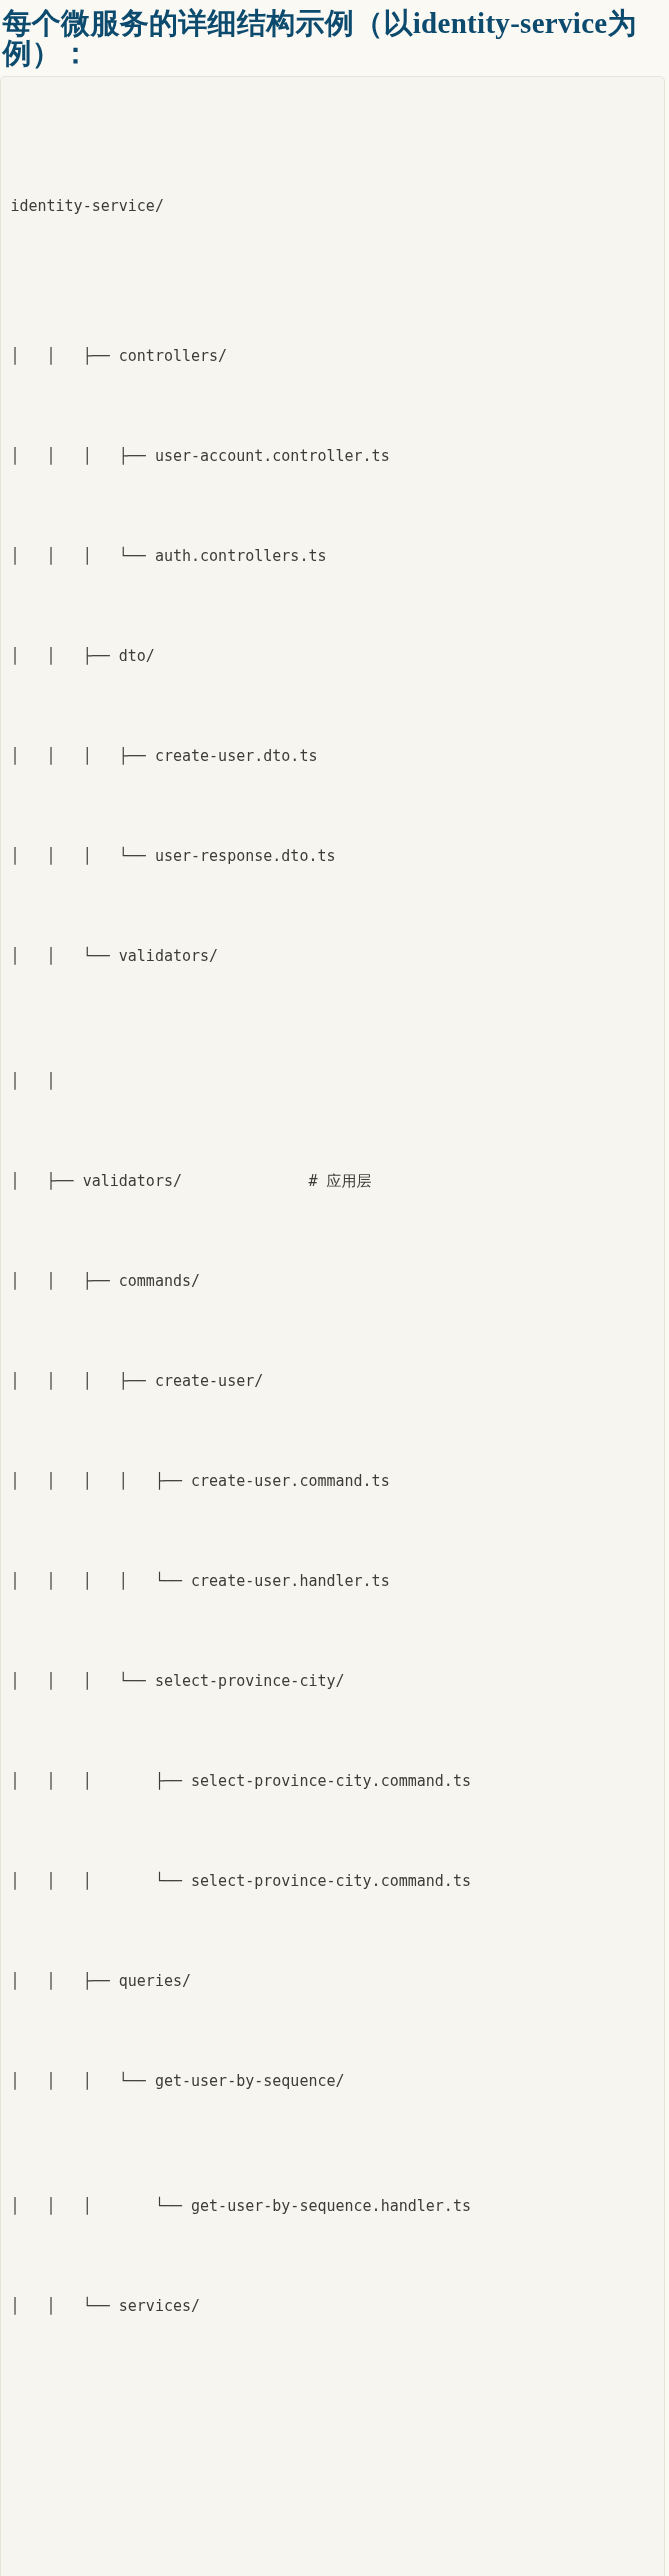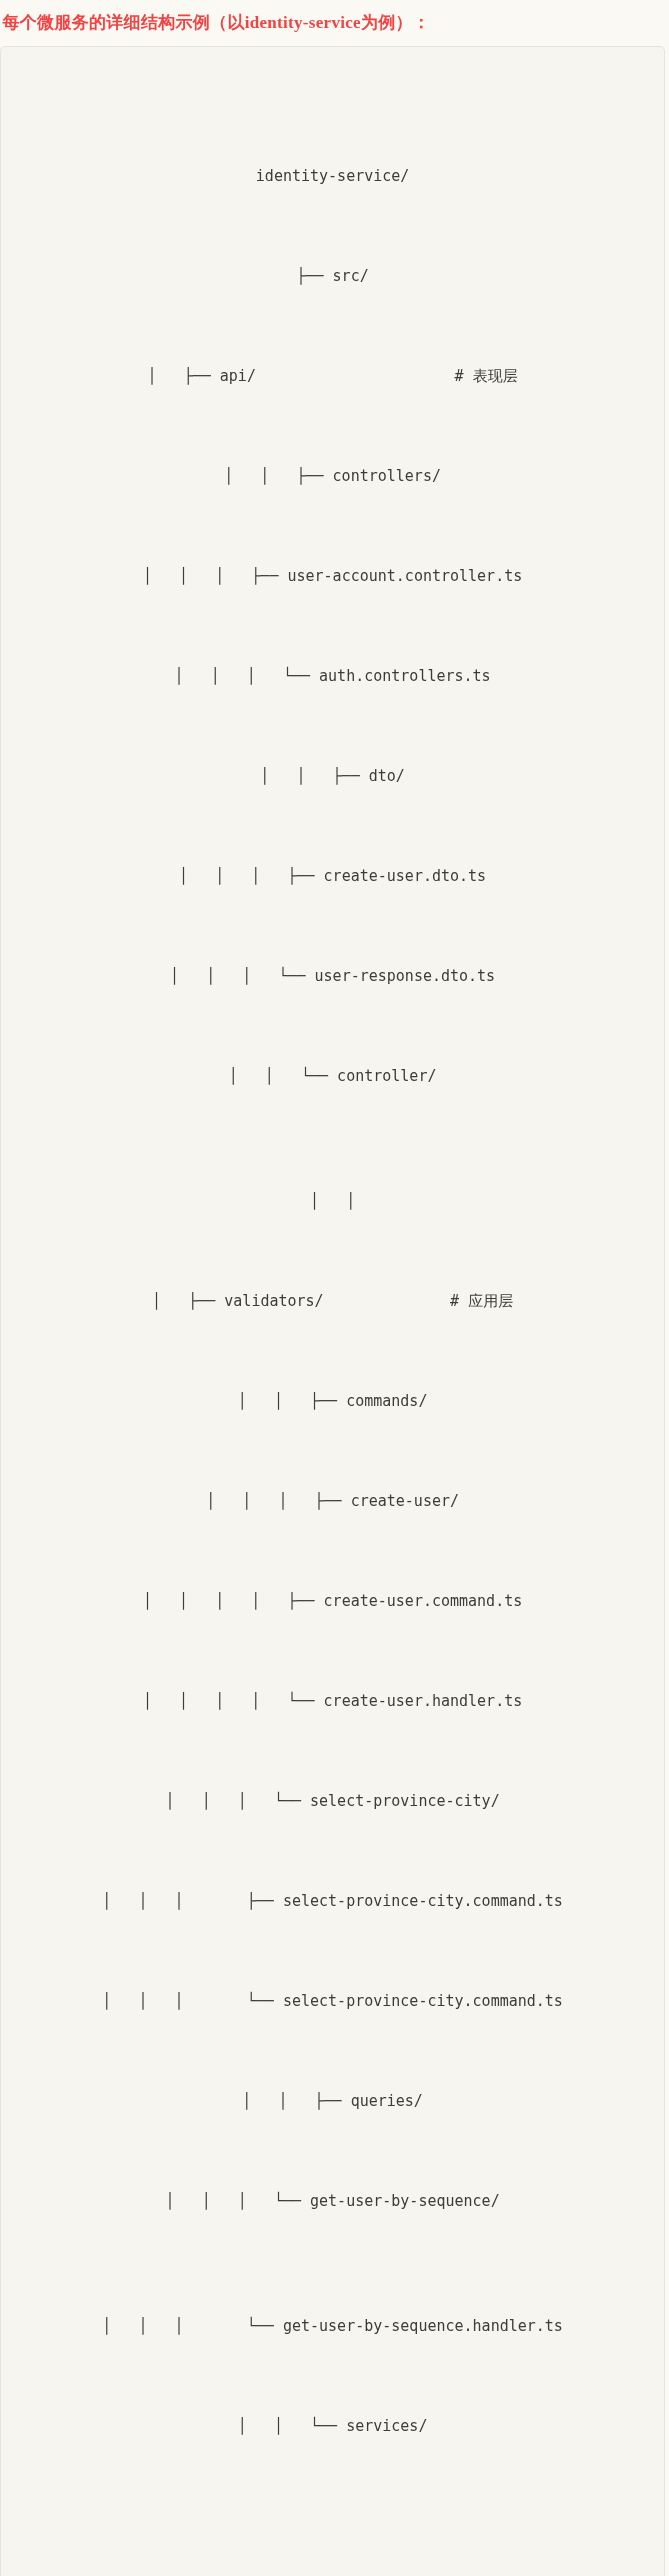--- a/index.html
+++ b/index.html
@@ -11,74 +11,72 @@
   }
   body {
     height: 2576px;
     overflow: hidden;
   }
   .page {
     width: 669px;
     padding: 0;
   }
   .page-title {
-    font-size: 17px;
+    font-size: 29px;
     font-weight: bold;
     line-height: 30px;
     padding: 7.5px 5px 8.8px 2.5px;
-    color: #ef4444;
+    color: #0c4a6e;
     letter-spacing: 0.3px;
   }
   .code-block {
     background: #f7f5ef;
     border: 0.6px solid #e7e4da;
     border-radius: 5px;
     margin: 0 3.8px 0 0;
     padding: 16.3px 9.4px 19px 9.4px;
     overflow: hidden;
   }
   .tree {
     font-family: "DejaVu Sans Mono", "Liberation Mono", monospace;
     font-size: 15px;
     line-height: 25px;
     color: #3d3c37;
     white-space: pre;
   }
-  .tree .tree-line { height: 25px; text-align: center; }
+  .tree .tree-line { height: 25px; }
 </style>
 </head>
 <body>
 
 <div class="page">
 
   <div class="page-title">每个微服务的详细结构示例（以identity-service为例）：</div>
 
   <div class="code-block">
     <div class="tree">
       
     
         <div class="tree-line">identity-service/</div>
       
-        <div class="tree-line">├── src/</div>
-      
-        <div class="tree-line">│   ├── api/                      # 表现层</div>
+      
       
         <div class="tree-line">│   │   ├── controllers/</div>
       
         <div class="tree-line">│   │   │   ├── user-account.controller.ts</div>
       
         <div class="tree-line">│   │   │   └── auth.controllers.ts</div>
       
         <div class="tree-line">│   │   ├── dto/</div>
       
         <div class="tree-line">│   │   │   ├── create-user.dto.ts</div>
       
         <div class="tree-line">│   │   │   └── user-response.dto.ts</div>
       
-        <div class="tree-line">│   │   └── controller/</div>
+        <div class="tree-line">│   │   └── validators/</div>
       
       
         <div class="tree-line">│   │</div>
       
         <div class="tree-line">│   ├── validators/              # 应用层</div>
       
         <div class="tree-line">│   │   ├── commands/</div>
       
         <div class="tree-line">│   │   │   ├── create-user/</div>
       

